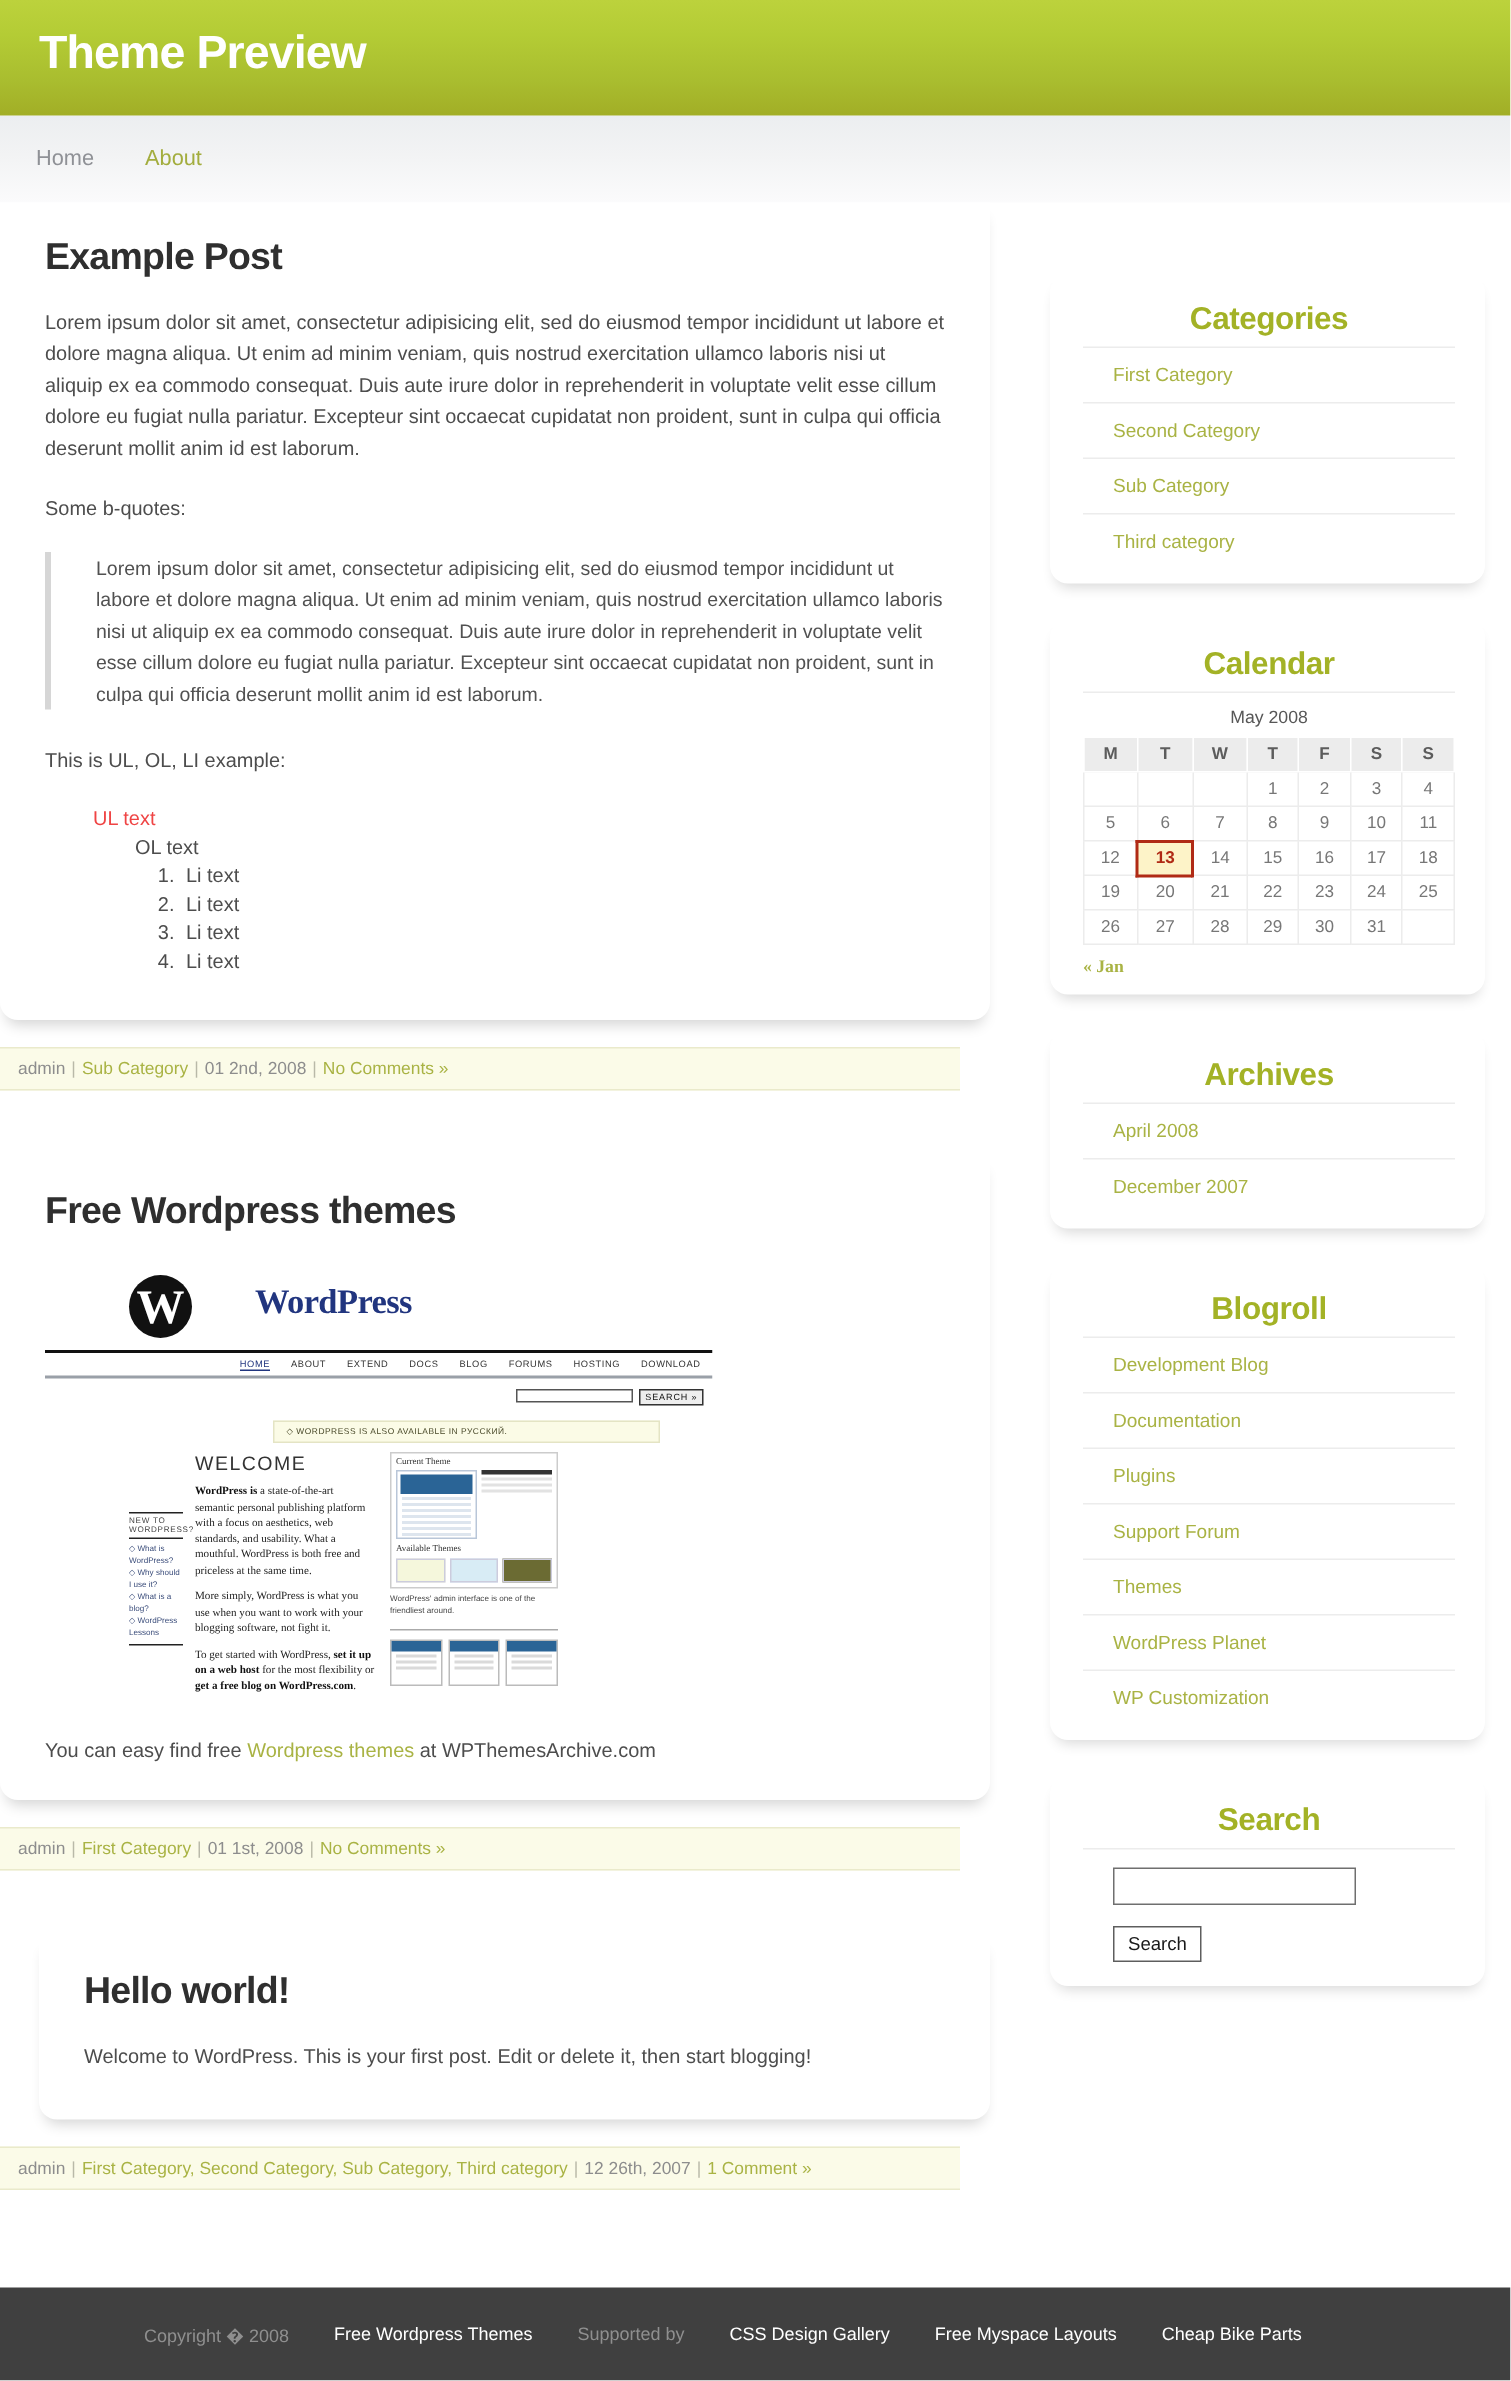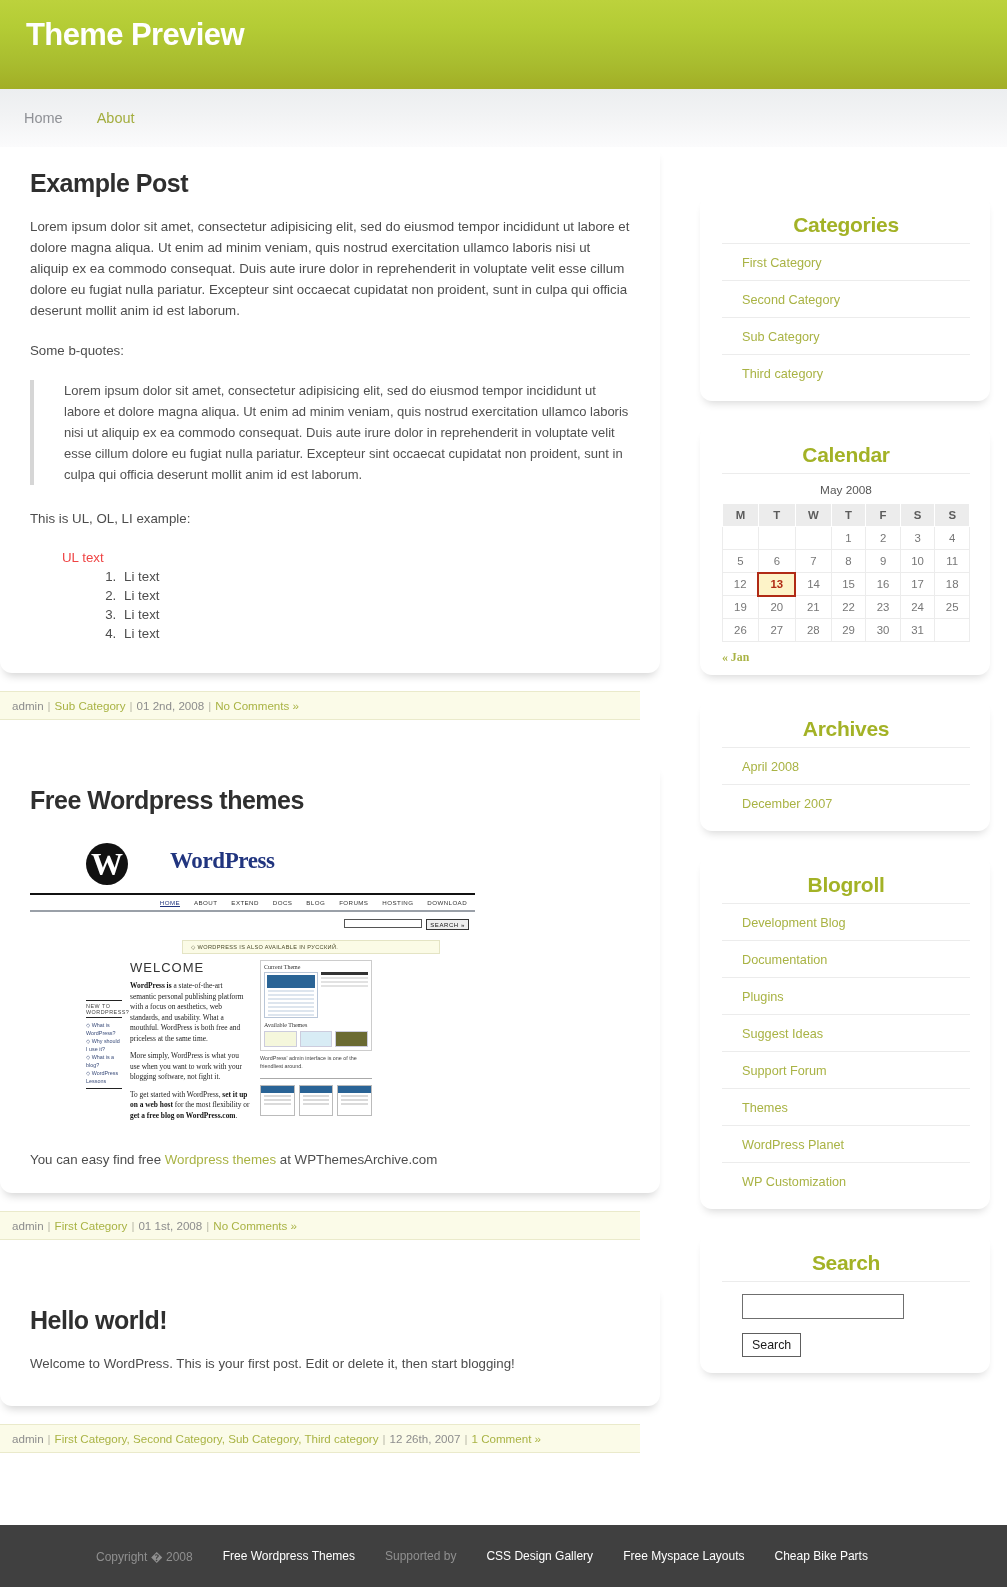--- a/index.html
+++ b/index.html
@@ -5,21 +5,21 @@
   * { box-sizing: border-box; }
   html, body {
     margin: 0; padding: 0;
     background: #ffffff;
     font-family: "Liberation Sans", sans-serif;
   }
   body { width: 1007px; height: 1587px; position: relative; overflow: hidden; }
 
   
   .site-header {
-    height: 89px;
+    height: 77px;
     background: linear-gradient(to bottom, #bcd23c 0%, #b4cc35 30%, #a9bd2f 70%, #a2ae26 100%);
     position: relative;
   }
   .site-title {
     position: absolute;
     left: 26px; top: 17px;
     font-size: 31px;
     font-weight: bold;
     letter-spacing: -0.6px;
     color: #ffffff;
@@ -297,20 +297,21 @@
 
     <div class="post-card">
       <h1 class="post-title">Example Post</h1>
       <p class="para">Lorem ipsum dolor sit amet, consectetur adipisicing elit, sed do eiusmod tempor incididunt ut labore et dolore magna aliqua. Ut enim ad minim veniam, quis nostrud exercitation ullamco laboris nisi ut aliquip ex ea commodo consequat. Duis aute irure dolor in reprehenderit in voluptate velit esse cillum dolore eu fugiat nulla pariatur. Excepteur sint occaecat cupidatat non proident, sunt in culpa qui officia deserunt mollit anim id est laborum.</p>
       <p class="lead">Some b-quotes:</p>
       <div class="blockquote">Lorem ipsum dolor sit amet, consectetur adipisicing elit, sed do eiusmod tempor incididunt ut labore et dolore magna aliqua. Ut enim ad minim veniam, quis nostrud exercitation ullamco laboris nisi ut aliquip ex ea commodo consequat. Duis aute irure dolor in reprehenderit in voluptate velit esse cillum dolore eu fugiat nulla pariatur. Excepteur sint occaecat cupidatat non proident, sunt in culpa qui officia deserunt mollit anim id est laborum.</div>
       <p class="lead">This is UL, OL, LI example:</p>
       <ul class="ul-wrap">
         <li>UL text</li>
         <ul class="ol-wrap">
+          <li class="plain">OL text</li>
           <ol class="ol-num">
             <li>Li text</li>
             <li>Li text</li>
             <li>Li text</li>
             <li>Li text</li>
           </ol>
         </ul>
       </ul>
     </div>
     <div class="post-meta">
@@ -413,21 +414,21 @@
           </div>
         </div>
       </div>
 
       <p class="closing"><span>You can easy find free </span><a>Wordpress themes</a><span> at WPThemesArchive.com</span></p>
     </div>
     <div class="post-meta">
       <span class="plainmeta">admin</span><span class="sep">|</span><a class="ml">First Category</a><span class="sep">|</span><span class="plainmeta">01 1st, 2008</span><span class="sep">|</span><a class="ml">No Comments »</a>
     </div>
 
-    <div class="post-card" style="margin-top:44px;">
+    <div class="post-card" style="margin-top:44px;margin-left:26px;">
       <h2 class="post-title h2">Hello world!</h2>
       <p class="para" style="margin-bottom:6px;">Welcome to WordPress. This is your first post. Edit or delete it, then start blogging!</p>
     </div>
     <div class="post-meta">
       <span class="plainmeta">admin</span><span class="sep">|</span><a class="ml">First Category, Second Category, Sub Category, Third category</a><span class="sep">|</span><span class="plainmeta">12 26th, 2007</span><span class="sep">|</span><a class="ml">1 Comment »</a>
     </div>
 
   </div>
 
   <div class="sidebar-col">
@@ -519,21 +520,20 @@
         <li><a>December 2007</a></li>
       </ul>
     </div>
 
     <div class="widget">
       <div class="widget-title">Blogroll</div>
       <ul>
         <li><a>Development Blog</a></li>
         <li><a>Documentation</a></li>
         <li><a>Plugins</a></li>
-        <li><a>Suggest Ideas</a></li>
         <li><a>Support Forum</a></li>
         <li><a>Themes</a></li>
         <li><a>WordPress Planet</a></li>
         <li><a>WP Customization</a></li>
       </ul>
     </div>
 
     <div class="widget">
       <div class="widget-title">Search</div>
       <div class="search-body">

